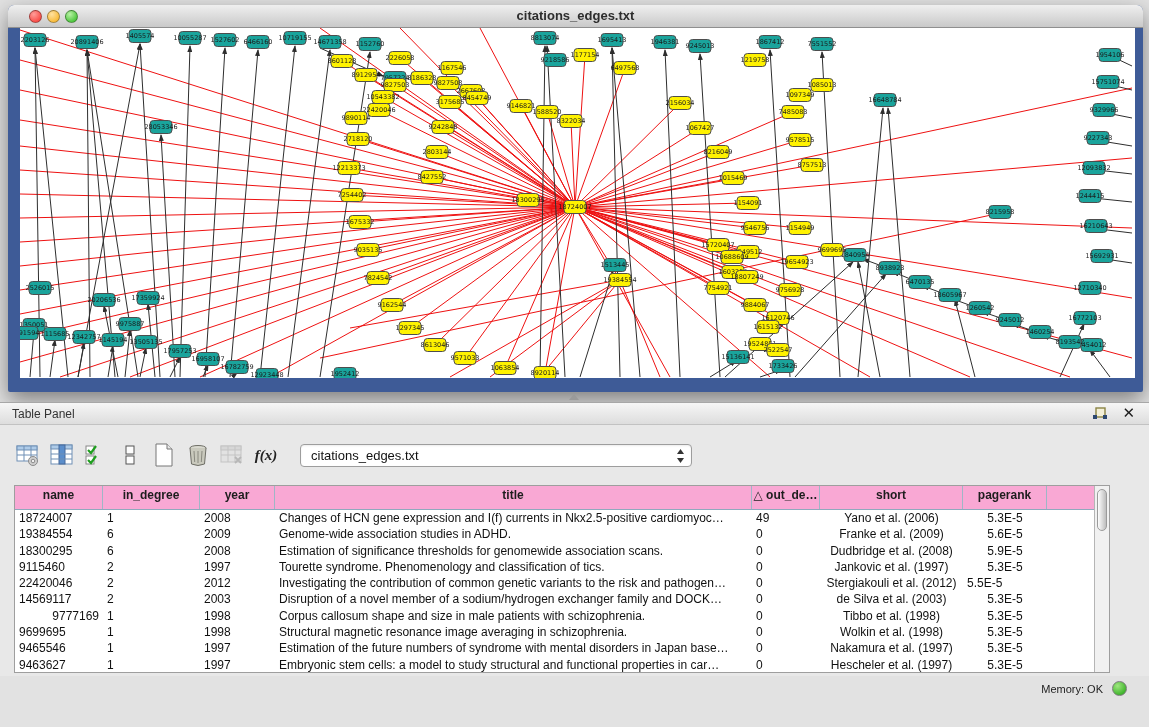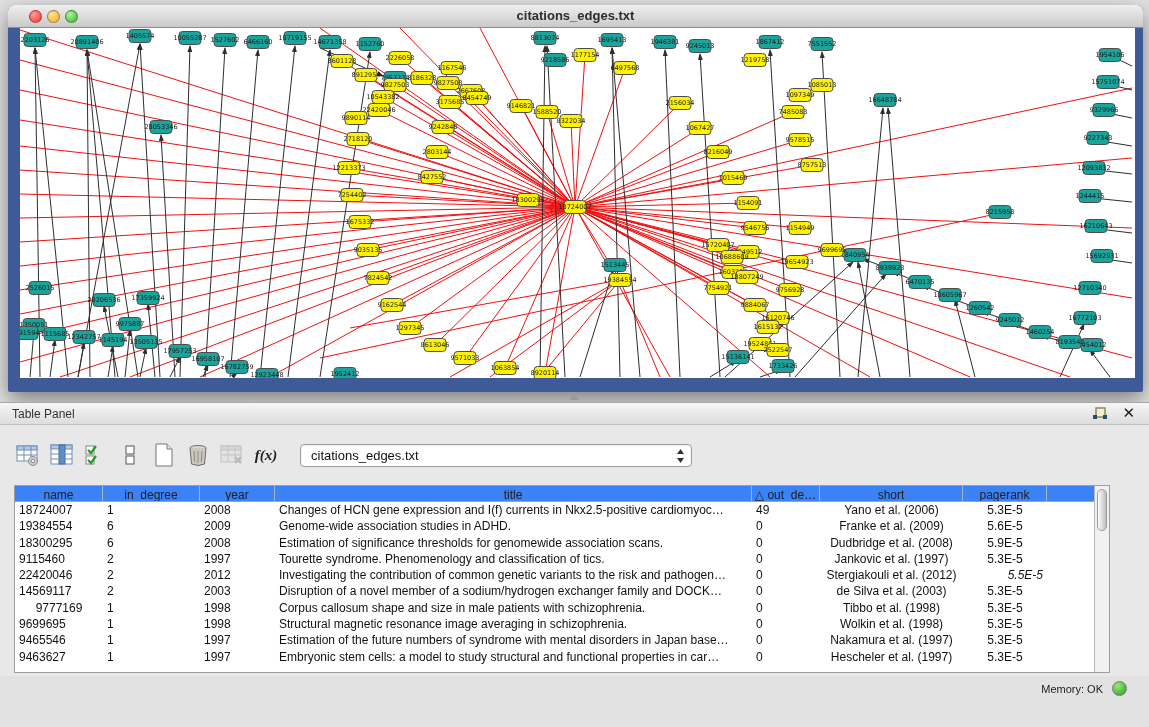--- a/index.html
+++ b/index.html
@@ -30,21 +30,21 @@
 
   .toolbar{position:absolute;left:14px;top:32px;height:40px;display:flex;align-items:center;gap:6px;}
   .tbtn{width:28px;height:28px;display:flex;align-items:center;justify-content:center;cursor:pointer;}
   .fx{font-family:"Liberation Serif","DejaVu Serif",serif;font-style:italic;font-weight:700;font-size:15px;color:#222;}
   .combo{position:relative;margin-left:14px;width:392px;height:23px;background:#fff;border:1px solid #9d9d9d;
          border-radius:4px;font-size:13px;color:#111;line-height:21px;padding:0 22px 0 10px;cursor:pointer;
          box-shadow:inset 0 1px 2px rgba(0,0,0,.08);}
   .combo .arrows{position:absolute;right:6px;top:3px;}
 
   .table-wrap{position:absolute;left:14px;top:82px;width:1096px;height:188px;background:#fff;border:1px solid #9e9e9e;}
-  .thead{display:flex;height:16px;background:#3b82f6;border-bottom:1px solid #8fa9bd;}
+  .thead{display:flex;height:24px;background:#f9a8d4;border-bottom:1px solid #8fa9bd;font-weight:bold;}
   .th{font-size:12px;color:#1d1d1d;text-align:center;line-height:19px;border-right:1px solid #9fb6c6;
       overflow:hidden;white-space:nowrap;cursor:pointer;}
   .tbody{position:relative;}
   .tr{display:flex;height:16.3px;}
   .td{font-size:12px;color:#111;line-height:16px;padding:0 4px;overflow:hidden;white-space:nowrap;cursor:default;}
   .vscroll{position:absolute;right:0;top:0;width:15px;height:186px;background:#f1f1f1;border-left:1px solid #b5b5b5;}
   .vthumb{position:absolute;left:2px;top:3px;width:10px;height:42px;border-radius:6px;
           background:linear-gradient(90deg,#fdfdfd,#bdbdbd);border:1px solid #9b9b9b;cursor:pointer;}
 
   .tabs{position:absolute;left:0;right:0;top:278px;display:flex;justify-content:center;}
@@ -849,33 +849,33 @@
           <div class="td" style="width: 143px; text-align: center;">Jankovic et al. (1997)</div>
           <div class="td" style="width: 84px; text-align: center;">5.3E-5</div>
         </div>
         <div class="tr">
           <div class="td" style="width: 88px; text-align: left;">22420046</div>
           <div class="td" style="width: 97px; text-align: left;">2</div>
           <div class="td" style="width: 75px; text-align: left;">2012</div>
           <div class="td" style="width: 477px; text-align: left;">Investigating the contribution of common genetic variants to the risk and pathogen…</div>
           <div class="td" style="width: 68px; text-align: left;">0</div>
           <div class="td" style="width: 143px; text-align: center;">Stergiakouli et al. (2012)</div>
-          <div class="td" style="width: 84px; text-align: right; font-style: italic;">5.5E-5</div>
+          <div class="td" style="width: 84px; text-align: left;">5.5E-5</div>
         </div>
         <div class="tr">
           <div class="td" style="width: 88px; text-align: left;">14569117</div>
           <div class="td" style="width: 97px; text-align: left;">2</div>
           <div class="td" style="width: 75px; text-align: left;">2003</div>
           <div class="td" style="width: 477px; text-align: left;">Disruption of a novel member of a sodium/hydrogen exchanger family and DOCK…</div>
           <div class="td" style="width: 68px; text-align: left;">0</div>
           <div class="td" style="width: 143px; text-align: center;">de Silva et al. (2003)</div>
           <div class="td" style="width: 84px; text-align: center;">5.3E-5</div>
         </div>
         <div class="tr">
-          <div class="td" style="width: 88px; text-align: center;">9777169</div>
+          <div class="td" style="width: 88px; text-align: right;">9777169</div>
           <div class="td" style="width: 97px; text-align: left;">1</div>
           <div class="td" style="width: 75px; text-align: left;">1998</div>
           <div class="td" style="width: 477px; text-align: left;">Corpus callosum shape and size in male patients with schizophrenia.</div>
           <div class="td" style="width: 68px; text-align: left;">0</div>
           <div class="td" style="width: 143px; text-align: center;">Tibbo et al. (1998)</div>
           <div class="td" style="width: 84px; text-align: center;">5.3E-5</div>
         </div>
         <div class="tr">
           <div class="td" style="width: 88px; text-align: left;">9699695</div>
           <div class="td" style="width: 97px; text-align: left;">1</div>

